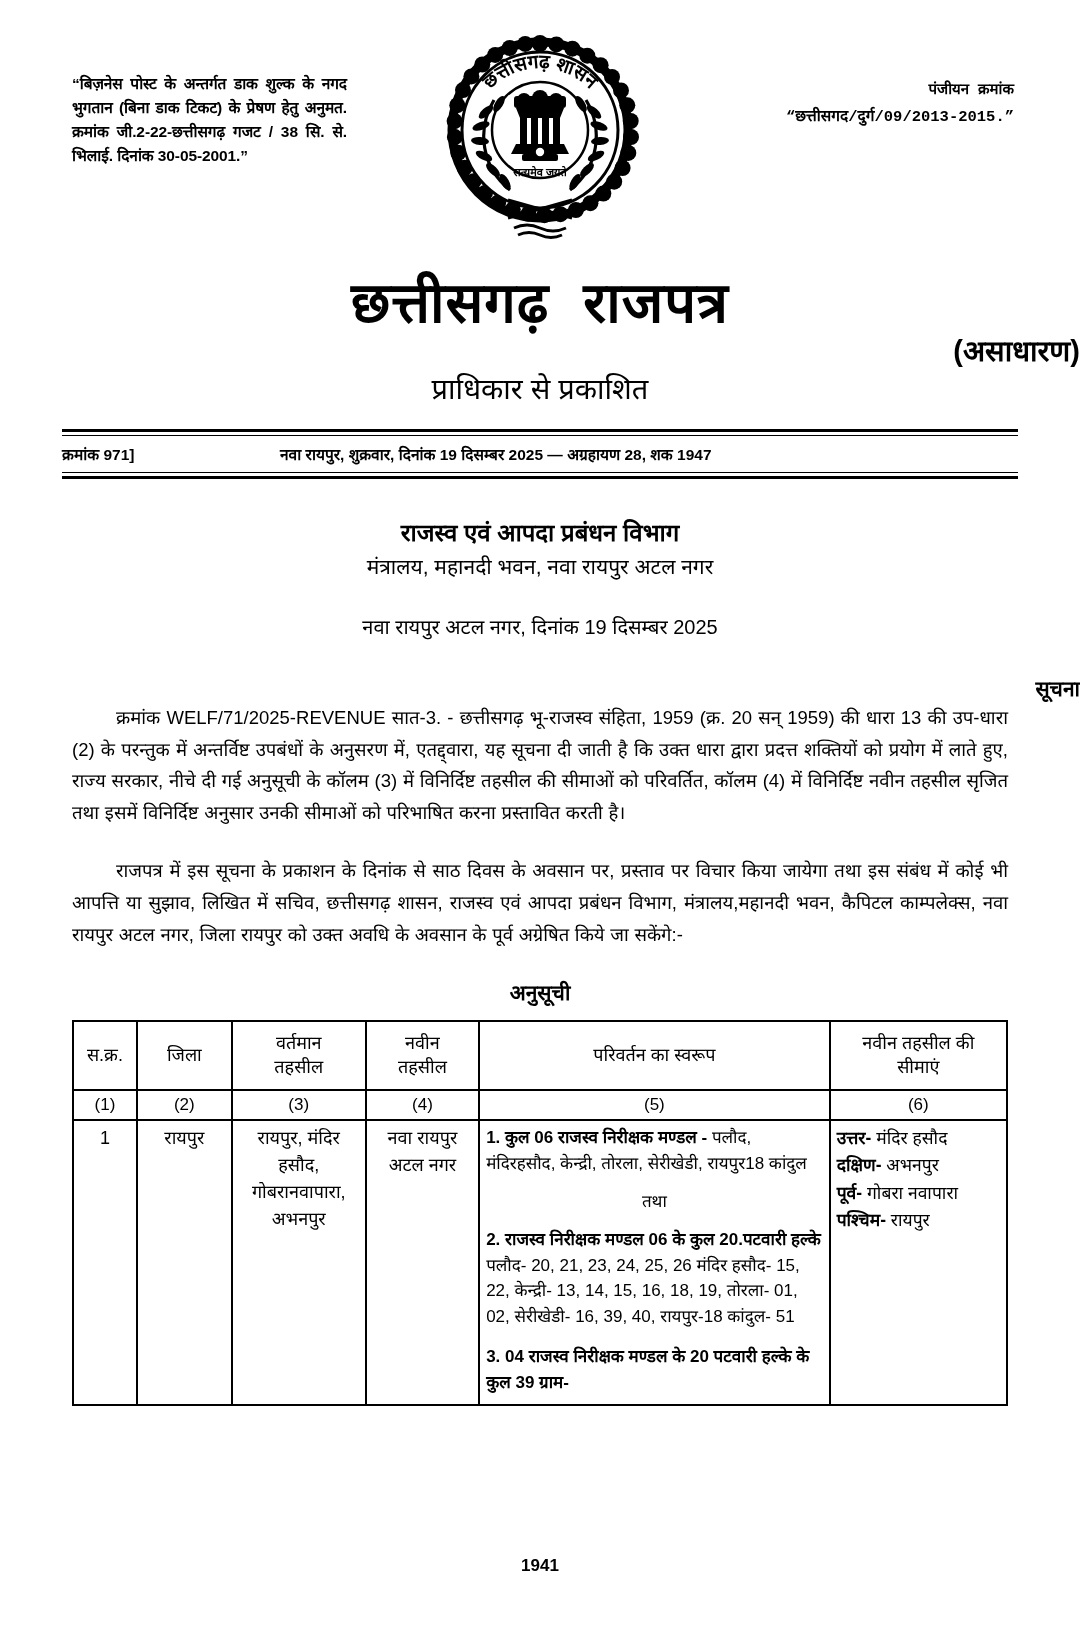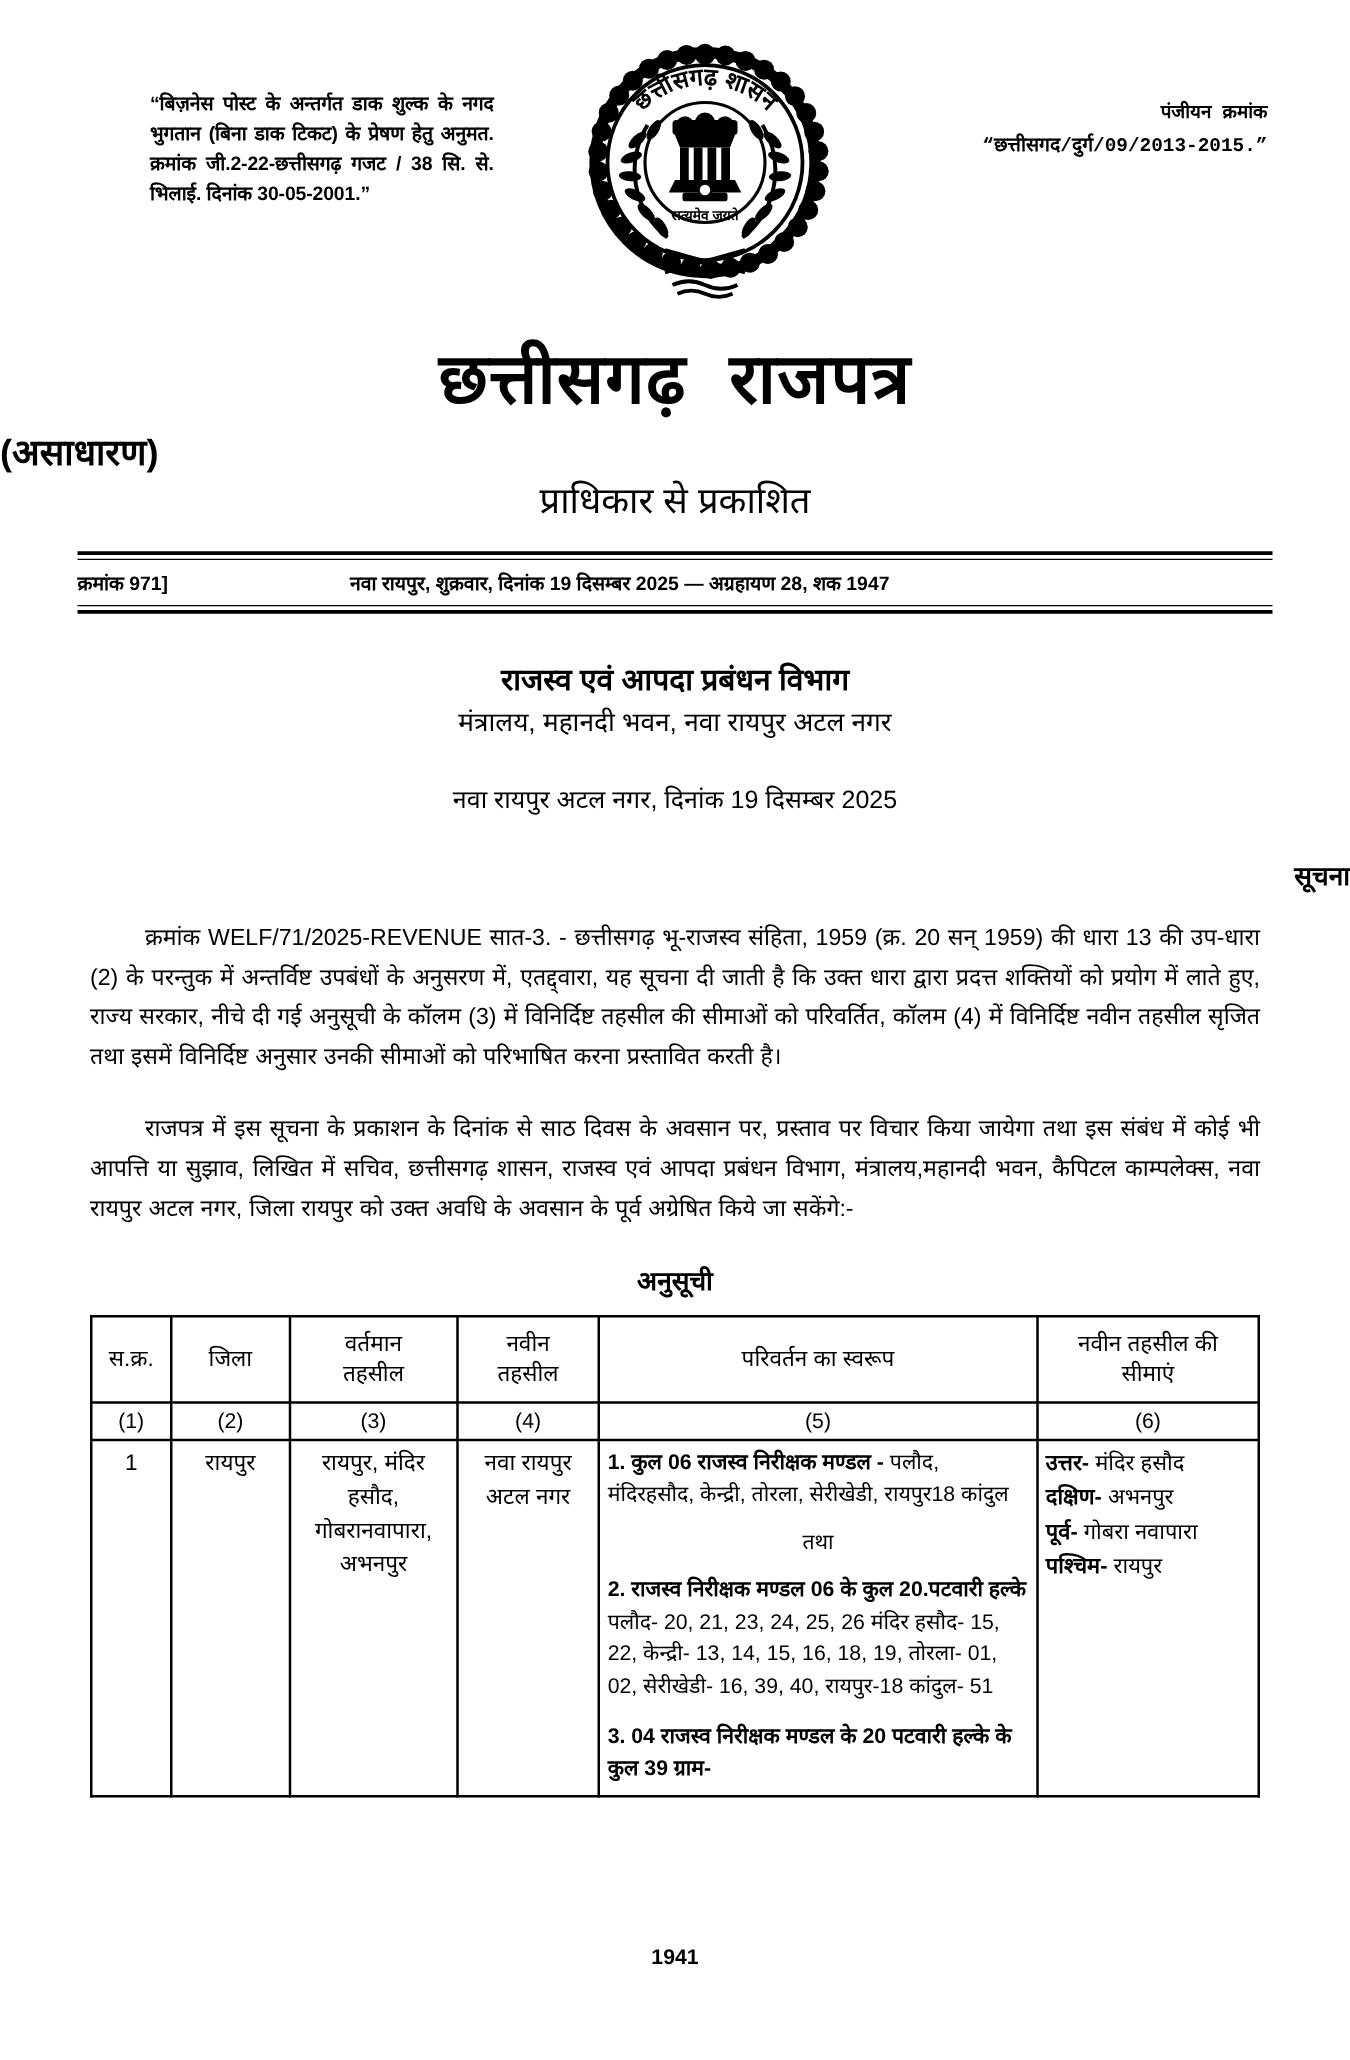--- a/index.html
+++ b/index.html
@@ -21,21 +21,20 @@
     width: 1080px;
     height: 1648px;
     padding: 0;
   }
 
   
   .masthead {
     position: relative;
     height: 250px;
     padding: 0 62px;
-    margin-left: 48px;
   }
   .postal-note {
     position: absolute;
     left: 72px;
     top: 72px;
     width: 275px;
     font-family: "Liberation Sans", "DejaVu Sans", sans-serif;
     font-weight: bold;
     font-size: 15.5px;
     line-height: 1.55;
@@ -70,25 +69,25 @@
     text-align: center;
     font-family: "Liberation Sans", "DejaVu Sans", sans-serif;
     font-weight: bold;
     font-size: 56px;
     letter-spacing: 1px;
     line-height: 1.05;
     margin-top: 24px;
   }
   .gaz-title .gap { display: inline-block; width: 34px; }
   .gaz-sub1 {
-    text-align: left;
+    text-align: right;
     font-family: "Liberation Sans", "DejaVu Sans", sans-serif;
     font-weight: bold;
     font-size: 29px;
-    margin-top: 12px;
+    margin-top: 0;
     line-height: 1.25;
   }
   .gaz-sub2 {
     text-align: center;
     font-family: "Liberation Sans", "DejaVu Sans", sans-serif;
     font-weight: normal;
     font-size: 29px;
     margin-top: 2px;
     line-height: 1.25;
   }
@@ -131,21 +130,20 @@
     text-align: right;
     margin-top: 34px;
     font-family: "Liberation Sans", "DejaVu Sans", sans-serif;
     font-weight: bold;
     font-size: 21px;
   }
 
   
   .body-wrap { margin: 0 72px; }
   .para {
-    margin-top: 20px;
     font-family: "Liberation Sans", "DejaVu Sans", sans-serif;
     font-size: 18.5px;
     line-height: 1.72;
     text-align: justify;
     text-indent: 44px;
     word-spacing: 0.5px;
   }
   .para.p2 { margin-top: 26px; }
 
   .schedule-head {

